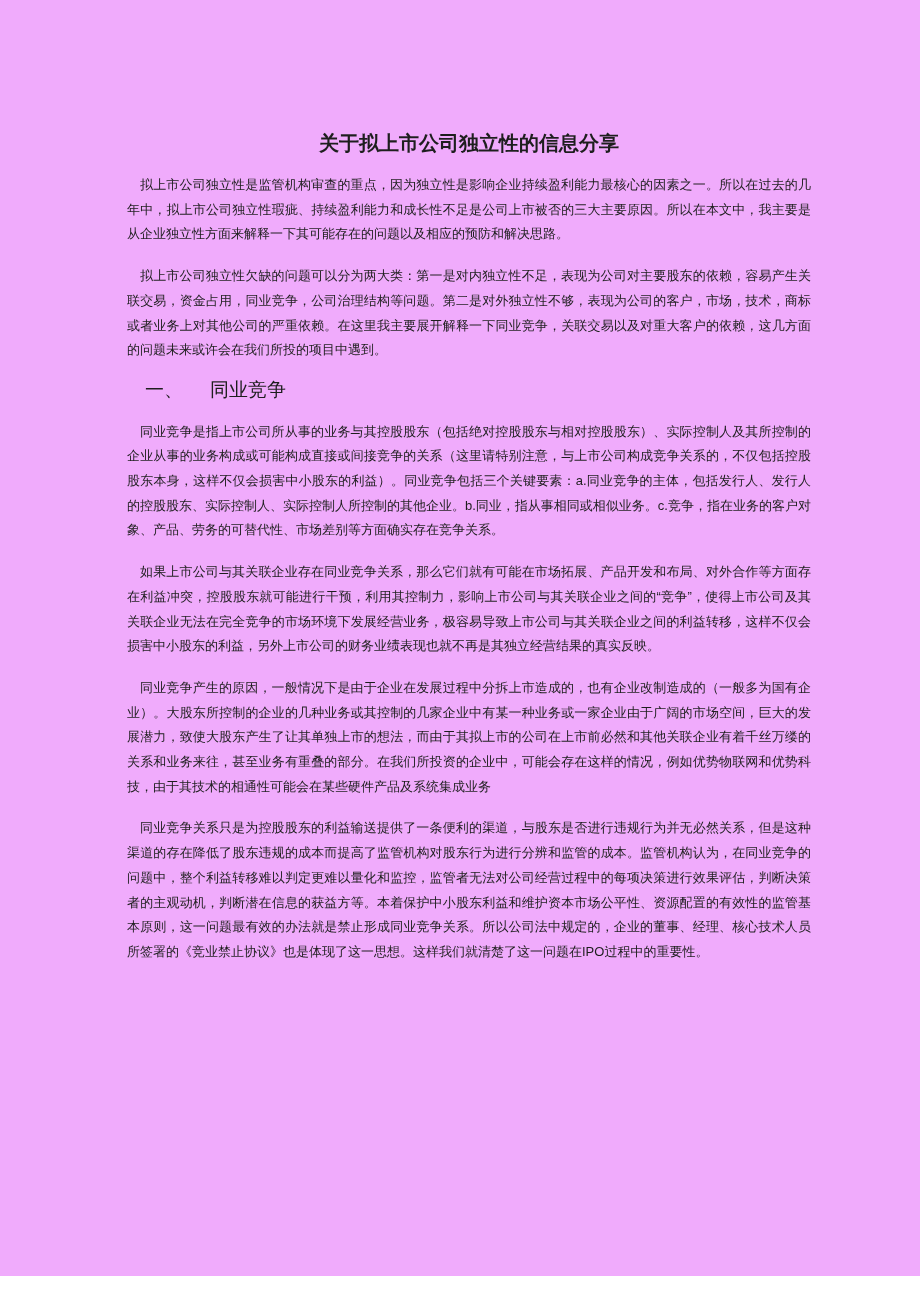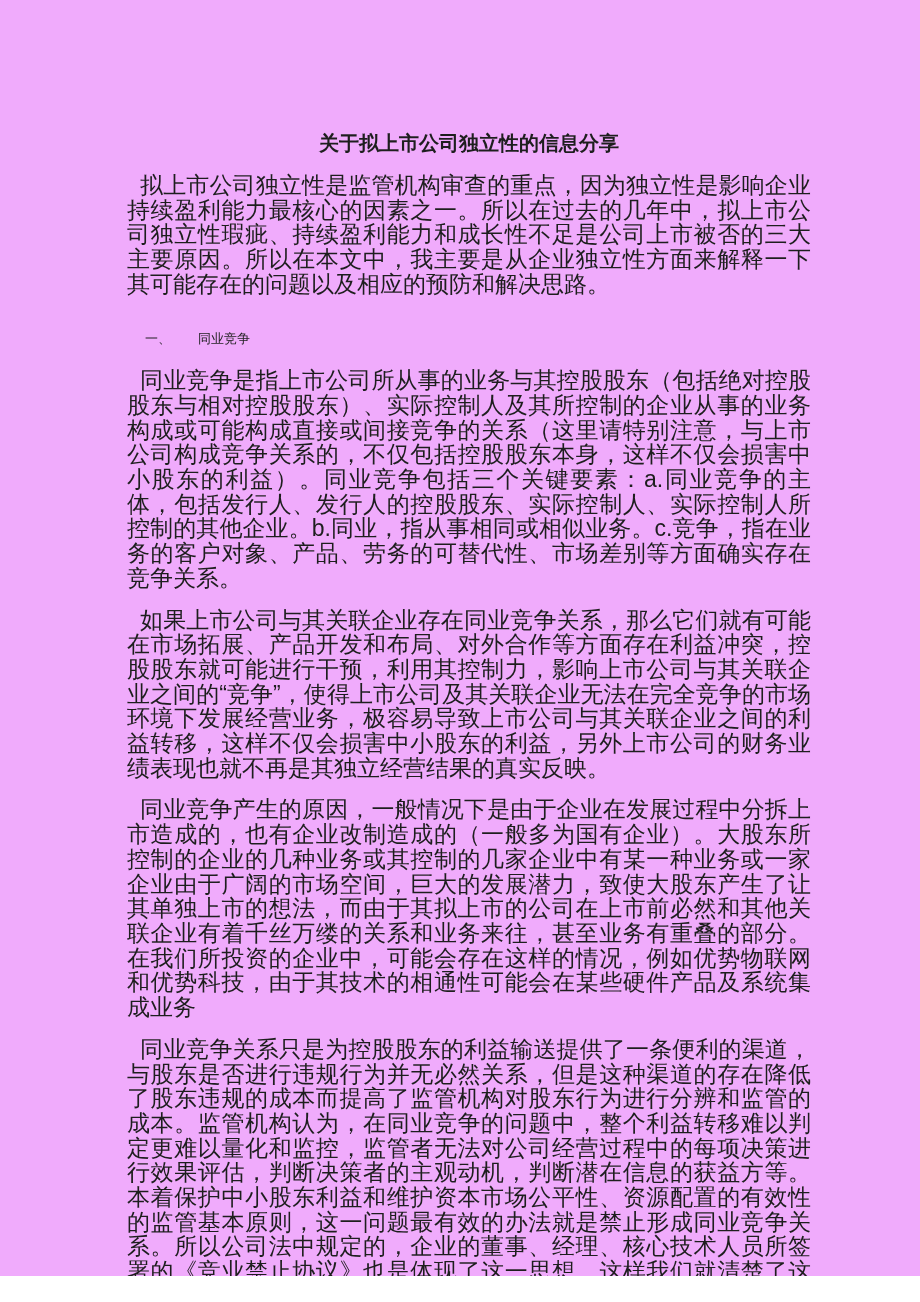--- a/index.html
+++ b/index.html
@@ -23,49 +23,50 @@
     width: 684px;
   }
   .doc-title {
     font-size: 20px;
     line-height: 26px;
     font-weight: 700;
     text-align: center;
     margin: 0;
   }
   .para {
-    font-size: 23px;
+    font-size: 13px;
     line-height: 24.7px;
     margin: 17px 0 0 0;
     text-indent: 13px;
     text-align: justify;
     word-break: break-all;
   }
   .section-heading {
-    font-size: 13px;
+    font-size: 19px;
     line-height: 24.7px;
-    margin: 30px 0 0 0;
+    margin: 15px 0 0 0;
     padding-left: 18px;
     font-weight: 400;
   }
   .heading-tab {
     display: inline-block;
     width: 27px;
   }
 </style>
 </head>
 <body>
 
 <div class="page">
   <div class="content">
 
     <h1 class="doc-title">关于拟上市公司独立性的信息分享</h1>
 
     <p class="para">拟上市公司独立性是监管机构审查的重点，因为独立性是影响企业持续盈利能力最核心的因素之一。所以在过去的几年中，拟上市公司独立性瑕疵、持续盈利能力和成长性不足是公司上市被否的三大主要原因。所以在本文中，我主要是从企业独立性方面来解释一下其可能存在的问题以及相应的预防和解决思路。</p>
 
+    <p class="para">拟上市公司独立性欠缺的问题可以分为两大类：第一是对内独立性不足，表现为公司对主要股东的依赖，容易产生关联交易，资金占用，同业竞争，公司治理结构等问题。第二是对外独立性不够，表现为公司的客户，市场，技术，商标或者业务上对其他公司的严重依赖。在这里我主要展开解释一下同业竞争，关联交易以及对重大客户的依赖，这几方面的问题未来或许会在我们所投的项目中遇到。</p>
 
     <div class="section-heading">
       <span>一、</span><span class="heading-tab"></span><span>同业竞争</span>
     </div>
 
     <p class="para">同业竞争是指上市公司所从事的业务与其控股股东（包括绝对控股股东与相对控股股东）、实际控制人及其所控制的企业从事的业务构成或可能构成直接或间接竞争的关系（这里请特别注意，与上市公司构成竞争关系的，不仅包括控股股东本身，这样不仅会损害中小股东的利益）。同业竞争包括三个关键要素：a.同业竞争的主体，包括发行人、发行人的控股股东、实际控制人、实际控制人所控制的其他企业。b.同业，指从事相同或相似业务。c.竞争，指在业务的客户对象、产品、劳务的可替代性、市场差别等方面确实存在竞争关系。</p>
 
     <p class="para">如果上市公司与其关联企业存在同业竞争关系，那么它们就有可能在市场拓展、产品开发和布局、对外合作等方面存在利益冲突，控股股东就可能进行干预，利用其控制力，影响上市公司与其关联企业之间的“竞争”，使得上市公司及其关联企业无法在完全竞争的市场环境下发展经营业务，极容易导致上市公司与其关联企业之间的利益转移，这样不仅会损害中小股东的利益，另外上市公司的财务业绩表现也就不再是其独立经营结果的真实反映。</p>
 
     <p class="para">同业竞争产生的原因，一般情况下是由于企业在发展过程中分拆上市造成的，也有企业改制造成的（一般多为国有企业）。大股东所控制的企业的几种业务或其控制的几家企业中有某一种业务或一家企业由于广阔的市场空间，巨大的发展潜力，致使大股东产生了让其单独上市的想法，而由于其拟上市的公司在上市前必然和其他关联企业有着千丝万缕的关系和业务来往，甚至业务有重叠的部分。在我们所投资的企业中，可能会存在这样的情况，例如优势物联网和优势科技，由于其技术的相通性可能会在某些硬件产品及系统集成业务</p>

